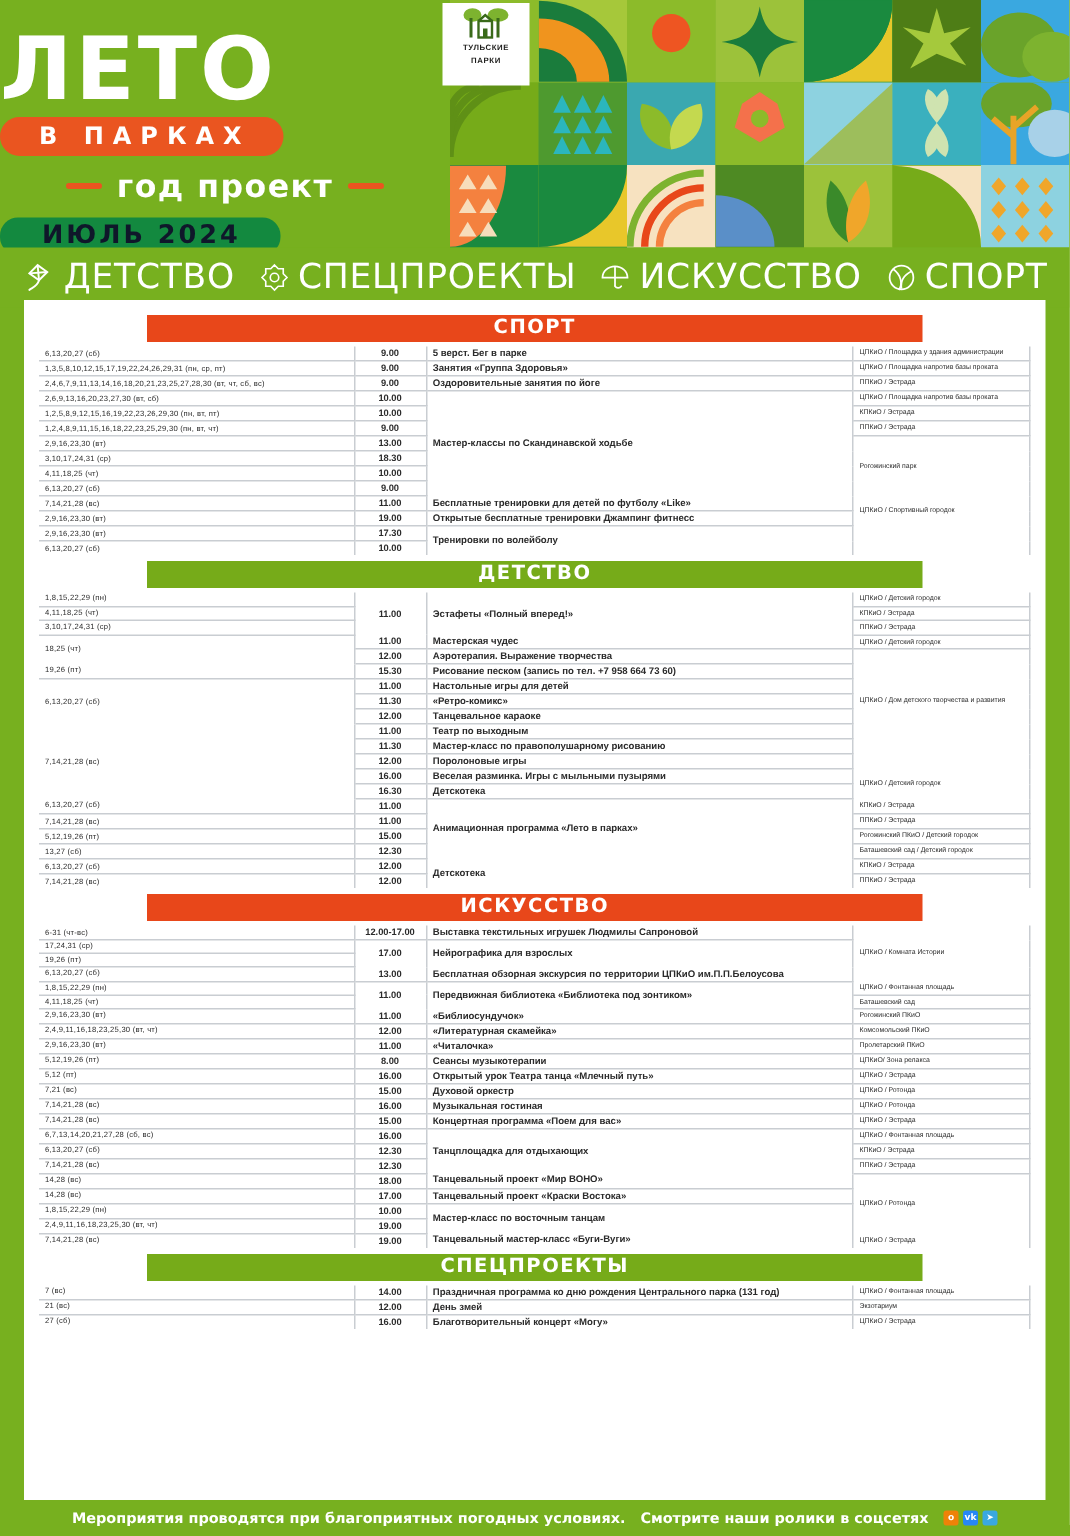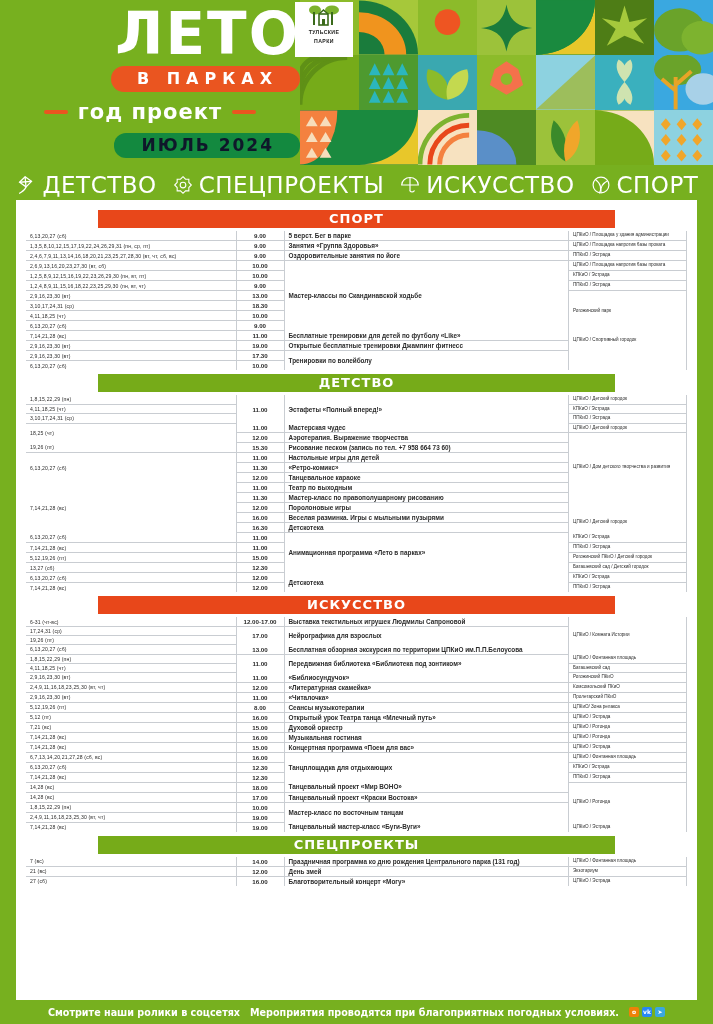--- a/index.html
+++ b/index.html
@@ -23,22 +23,22 @@
     overflow: hidden;
   }
   .hdr-left {
     position: absolute;
     left: 0; top: 0; width: 300px; height: 165px;
     background: #77b01f;
     z-index: 5;
   }
   .logo-lето {
     position: absolute;
-    left: 0; top: 0; width: 300px;
-    text-align: right;
+    left: 0; top: 12px; width: 300px;
+    text-align: left;
   }
   .t-leto {
     font-size: 58px;
     font-weight: bold;
     color: #ffffff;
     letter-spacing: 2px;
     line-height: 60px;
     padding-top: 4px;
     font-family: "DejaVu Sans", sans-serif;
   }
@@ -782,22 +782,22 @@
             <td class="c-time nobottom">16.00</td>
             <td class="c-title nobottom">Благотворительный концерт «Могу»</td>
             <td class="c-place nobottom">ЦПКиО / Эстрада</td>
           </tr>
     </tbody>
       </table>
 
   </div>
 
   <div class="footer">
+    <span>Мероприятия проводятся при благоприятных погодных условиях.</span>
     <span>Смотрите наши ролики в соцсетях</span>
-    <span>Мероприятия проводятся при благоприятных погодных условиях.</span>
     <span class="soc">
       <span style="background:#ee8208">о</span>
       <span style="background:#2787f5">vk</span>
       <span style="background:#3aa8e0">➤</span>
     </span>
   </div>
 
 </div>
 
 </body></html>

